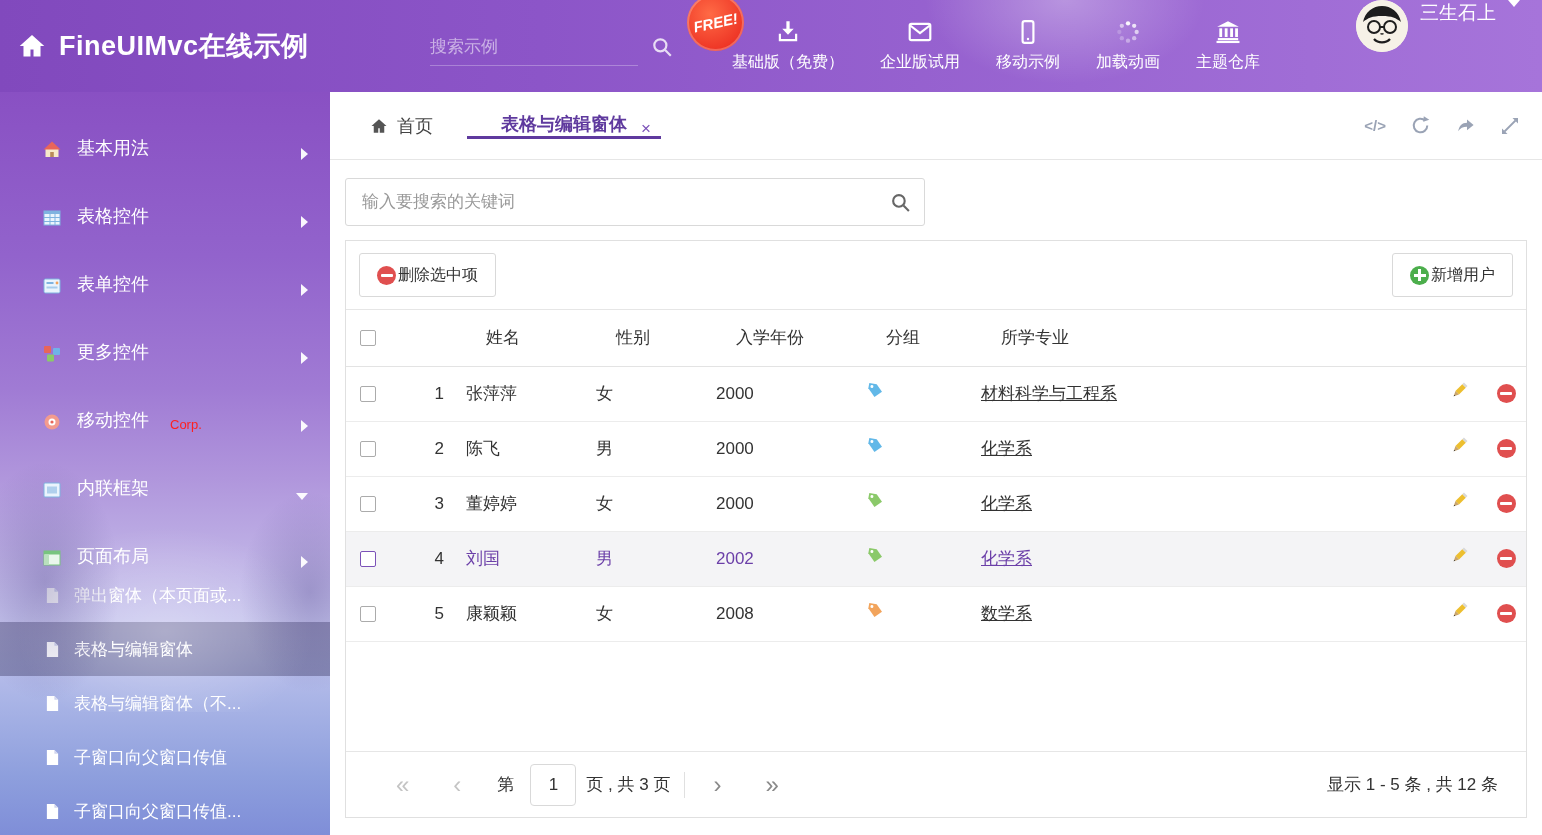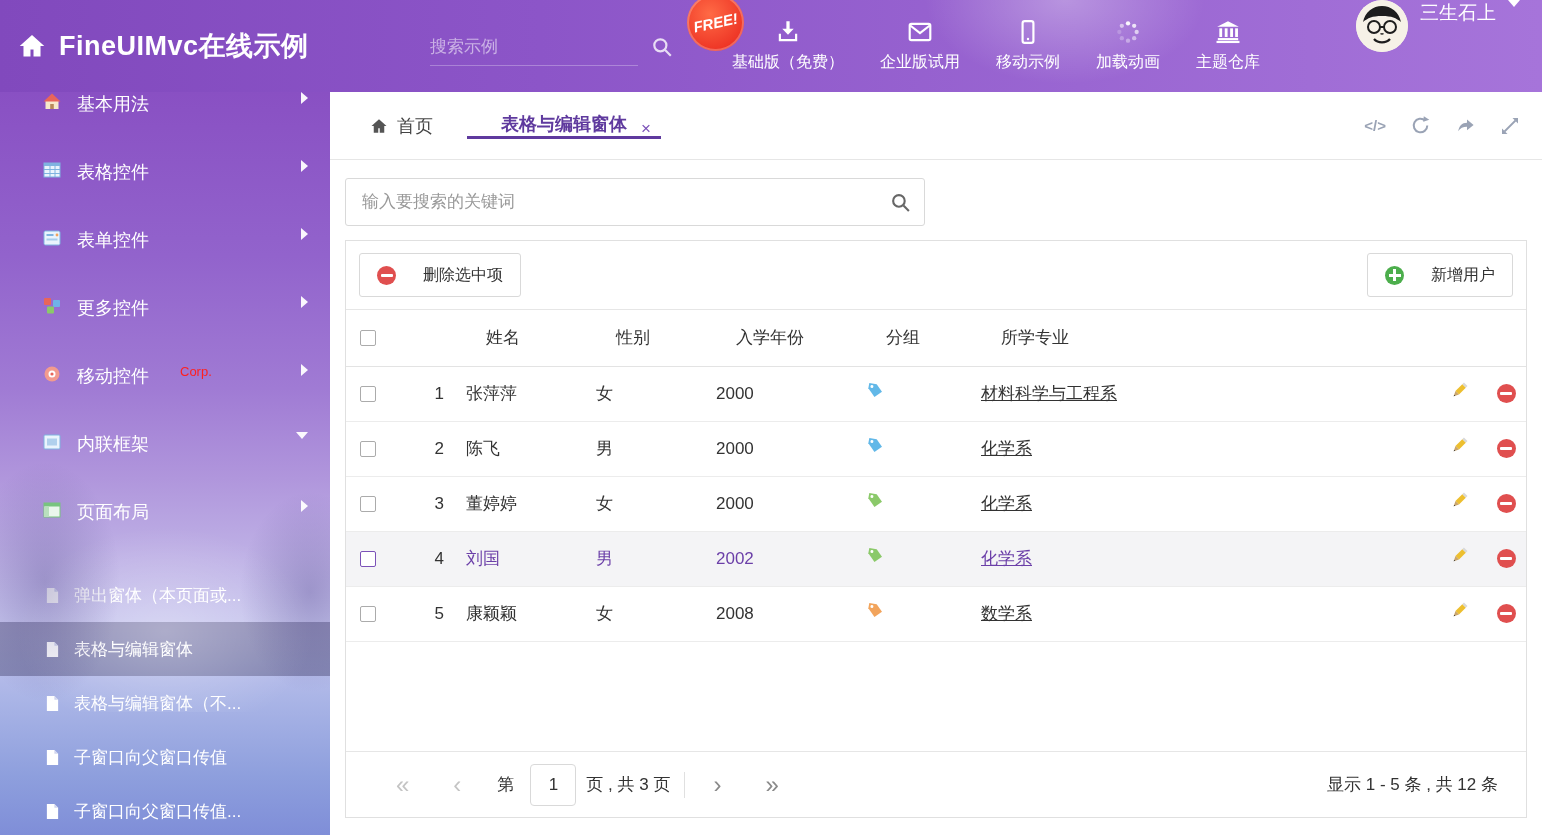--- a/index.html
+++ b/index.html
@@ -40,24 +40,24 @@
 
   
   .sidebar { position:absolute; left:0; top:92px; width:330px; height:743px; overflow:hidden;
     background:linear-gradient(180deg,#8950c3 0%, #9263cc 22%, #a07bd4 40%, #b096dc 52%,
       #bfb2e6 63%, #c7c6ee 72%, #a9b4e6 82%, #8e9fdd 92%, #7f8ed8 100%); }
   .sidebar .haze { position:absolute; left:0; top:420px; width:330px; height:200px;
     background:radial-gradient(60% 70% at 50% 60%, rgba(255,255,255,.28), rgba(255,255,255,0) 75%); pointer-events:none; }
   .sidebar .tree { position:absolute; pointer-events:none; background:radial-gradient(closest-side, rgba(70,60,130,.30), rgba(70,60,130,0)); }
   .tree.t1 { left:-30px; top:370px; width:150px; height:240px; }
   .tree.t2 { left:240px; top:400px; width:140px; height:200px; }
-  .side-item { height:68px; display:flex; align-items:flex-start; padding:0 22px 0 42px; gap:15px;
+  .side-item { height:68px; display:flex; align-items:flex-end; padding:0 22px 0 42px; gap:15px;
     cursor:pointer; position:relative; }
   .side-item .lbl { color:#fff; font-size:18px; }
-  .side-item .badge { color:#ff1f1f; font-size:13px; margin-left:16px; }
+  .side-item .badge { color:#ff1f1f; font-size:13px; margin-left:6px; }
   .side-item .spacer { flex:1; }
   .tri-right { width:0; height:0; border-top:6px solid transparent; border-bottom:6px solid transparent;
     border-left:7px solid rgba(255,255,255,.95); }
   .tri-down { width:0; height:0; border-left:6px solid transparent; border-right:6px solid transparent;
     border-top:7px solid rgba(255,255,255,.95); }
   .side-sub { height:54px; display:flex; align-items:center; padding:0 16px 0 45px; gap:14px; cursor:pointer; }
   .side-sub .lbl { color:#fff; font-size:17px; white-space:nowrap; overflow:hidden; }
   .side-sub.active { background:rgba(52,50,92,.38); }
 
   
@@ -79,21 +79,21 @@
   .search-box input::placeholder { color:#999; }
   .search-box .mag-btn { width:48px; height:100%; display:flex; align-items:center; justify-content:center; cursor:pointer; }
   .dropdown { flex:1; border:1px solid #d9d9d9; border-radius:3px; display:flex; align-items:center;
     padding:0 16px; font-size:17px; color:#333; cursor:pointer; background:#fff; }
   .caret-g { margin-left:auto; width:0; height:0; border-left:6px solid transparent; border-right:6px solid transparent;
     border-top:7px solid #8a8a8a; }
 
   .panel { position:absolute; top:148px; left:15px; right:15px; bottom:17px; border:1px solid #e0e0e0; background:#fff; }
   .toolbar { height:69px; border-bottom:1px solid #e6e6e6; display:flex; align-items:center;
     justify-content:space-between; padding:0 13px; }
-  .btn { display:flex; align-items:center; gap:27px; height:44px; padding:16px 17px; border:1px solid #d9d9d9;
+  .btn { display:flex; align-items:center; gap:2px; height:44px; padding:16px 17px; border:1px solid #d9d9d9;
     border-radius:3px; background:#fff; font-size:16px; color:#333; cursor:pointer; font-family:inherit; }
 
   .icon-del { width:19px; height:19px; border-radius:50%; background:#e04f4f; position:relative; display:inline-block; flex:none; }
   .icon-del::after { content:""; position:absolute; left:3.5px; top:8px; width:12px; height:3px; background:#fff; border-radius:1px; }
   .icon-add { width:19px; height:19px; border-radius:50%; background:#4cae4c; position:relative; display:inline-block; flex:none; }
   .icon-add::after { content:""; position:absolute; left:3.5px; top:8px; width:12px; height:3px; background:#fff; }
   .icon-add::before { content:""; position:absolute; left:8px; top:3.5px; width:3px; height:12px; background:#fff; }
 
   table.grid { width:100%; border-collapse:collapse; table-layout:fixed; }
   .grid th { height:56px; font-weight:normal; font-size:17px; color:#333; text-align:left;

